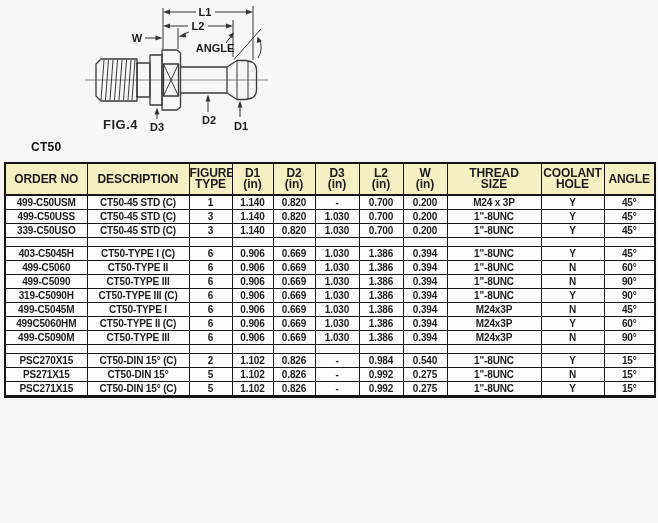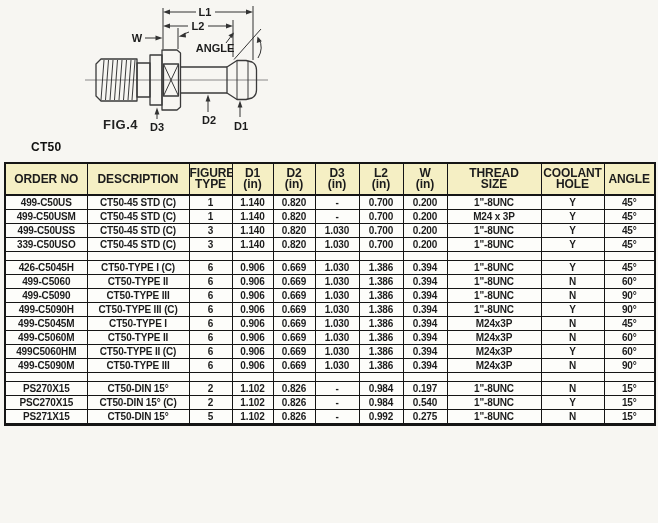--- a/index.html
+++ b/index.html
@@ -186,33 +186,20 @@
 (in)</th>
         <th class="c8">THREAD
 SIZE</th>
         <th class="c9">COOLANT
 HOLE</th>
         <th class="c10">ANGLE</th>
       </tr>
   </thead>
   <tbody>
       <tr class="data">
-        <td class="c0">499-C50US</td>
-        <td class="c1">CT50-45 STD (C)</td>
-        <td class="c2">1</td>
-        <td class="c3">1.140</td>
-        <td class="c4">0.820</td>
-        <td class="c5">-</td>
-        <td class="c6">0.700</td>
-        <td class="c7">0.200</td>
-        <td class="c8">1"-8UNC</td>
-        <td class="c9">Y</td>
-        <td class="c10">45°</td>
-      </tr>
-      <tr class="data">
         <td class="c0">499-C50USM</td>
         <td class="c1">CT50-45 STD (C)</td>
         <td class="c2">1</td>
         <td class="c3">1.140</td>
         <td class="c4">0.820</td>
         <td class="c5">-</td>
         <td class="c6">0.700</td>
         <td class="c7">0.200</td>
         <td class="c8">M24 x 3P</td>
         <td class="c9">Y</td>
@@ -251,21 +238,21 @@
         <td class="c3"></td>
         <td class="c4"></td>
         <td class="c5"></td>
         <td class="c6"></td>
         <td class="c7"></td>
         <td class="c8"></td>
         <td class="c9"></td>
         <td class="c10"></td>
       </tr>
       <tr class="data">
-        <td class="c0">426-C5045H</td>
+        <td class="c0">403-C5045H</td>
         <td class="c1">CT50-TYPE I (C)</td>
         <td class="c2">6</td>
         <td class="c3">0.906</td>
         <td class="c4">0.669</td>
         <td class="c5">1.030</td>
         <td class="c6">1.386</td>
         <td class="c7">0.394</td>
         <td class="c8">1"-8UNC</td>
         <td class="c9">Y</td>
         <td class="c10">45°</td>
@@ -290,21 +277,21 @@
         <td class="c3">0.906</td>
         <td class="c4">0.669</td>
         <td class="c5">1.030</td>
         <td class="c6">1.386</td>
         <td class="c7">0.394</td>
         <td class="c8">1"-8UNC</td>
         <td class="c9">N</td>
         <td class="c10">90°</td>
       </tr>
       <tr class="data">
-        <td class="c0">499-C5090H</td>
+        <td class="c0">319-C5090H</td>
         <td class="c1">CT50-TYPE III (C)</td>
         <td class="c2">6</td>
         <td class="c3">0.906</td>
         <td class="c4">0.669</td>
         <td class="c5">1.030</td>
         <td class="c6">1.386</td>
         <td class="c7">0.394</td>
         <td class="c8">1"-8UNC</td>
         <td class="c9">Y</td>
         <td class="c10">90°</td>
@@ -314,33 +301,20 @@
         <td class="c1">CT50-TYPE I</td>
         <td class="c2">6</td>
         <td class="c3">0.906</td>
         <td class="c4">0.669</td>
         <td class="c5">1.030</td>
         <td class="c6">1.386</td>
         <td class="c7">0.394</td>
         <td class="c8">M24x3P</td>
         <td class="c9">N</td>
         <td class="c10">45°</td>
-      </tr>
-      <tr class="data">
-        <td class="c0">499-C5060M</td>
-        <td class="c1">CT50-TYPE II</td>
-        <td class="c2">6</td>
-        <td class="c3">0.906</td>
-        <td class="c4">0.669</td>
-        <td class="c5">1.030</td>
-        <td class="c6">1.386</td>
-        <td class="c7">0.394</td>
-        <td class="c8">M24x3P</td>
-        <td class="c9">N</td>
-        <td class="c10">60°</td>
       </tr>
       <tr class="data">
         <td class="c0">499C5060HM</td>
         <td class="c1">CT50-TYPE II (C)</td>
         <td class="c2">6</td>
         <td class="c3">0.906</td>
         <td class="c4">0.669</td>
         <td class="c5">1.030</td>
         <td class="c6">1.386</td>
         <td class="c7">0.394</td>
@@ -368,33 +342,20 @@
         <td class="c3"></td>
         <td class="c4"></td>
         <td class="c5"></td>
         <td class="c6"></td>
         <td class="c7"></td>
         <td class="c8"></td>
         <td class="c9"></td>
         <td class="c10"></td>
       </tr>
       <tr class="data">
-        <td class="c0">PS270X15</td>
-        <td class="c1">CT50-DIN 15°</td>
-        <td class="c2">2</td>
-        <td class="c3">1.102</td>
-        <td class="c4">0.826</td>
-        <td class="c5">-</td>
-        <td class="c6">0.984</td>
-        <td class="c7">0.197</td>
-        <td class="c8">1"-8UNC</td>
-        <td class="c9">N</td>
-        <td class="c10">15°</td>
-      </tr>
-      <tr class="data">
         <td class="c0">PSC270X15</td>
         <td class="c1">CT50-DIN 15° (C)</td>
         <td class="c2">2</td>
         <td class="c3">1.102</td>
         <td class="c4">0.826</td>
         <td class="c5">-</td>
         <td class="c6">0.984</td>
         <td class="c7">0.540</td>
         <td class="c8">1"-8UNC</td>
         <td class="c9">Y</td>
@@ -406,14 +367,27 @@
         <td class="c2">5</td>
         <td class="c3">1.102</td>
         <td class="c4">0.826</td>
         <td class="c5">-</td>
         <td class="c6">0.992</td>
         <td class="c7">0.275</td>
         <td class="c8">1"-8UNC</td>
         <td class="c9">N</td>
         <td class="c10">15°</td>
       </tr>
+      <tr class="data">
+        <td class="c0">PSC271X15</td>
+        <td class="c1">CT50-DIN 15° (C)</td>
+        <td class="c2">5</td>
+        <td class="c3">1.102</td>
+        <td class="c4">0.826</td>
+        <td class="c5">-</td>
+        <td class="c6">0.992</td>
+        <td class="c7">0.275</td>
+        <td class="c8">1"-8UNC</td>
+        <td class="c9">Y</td>
+        <td class="c10">15°</td>
+      </tr>
     </tbody>
 </table>
 
 </body></html>

